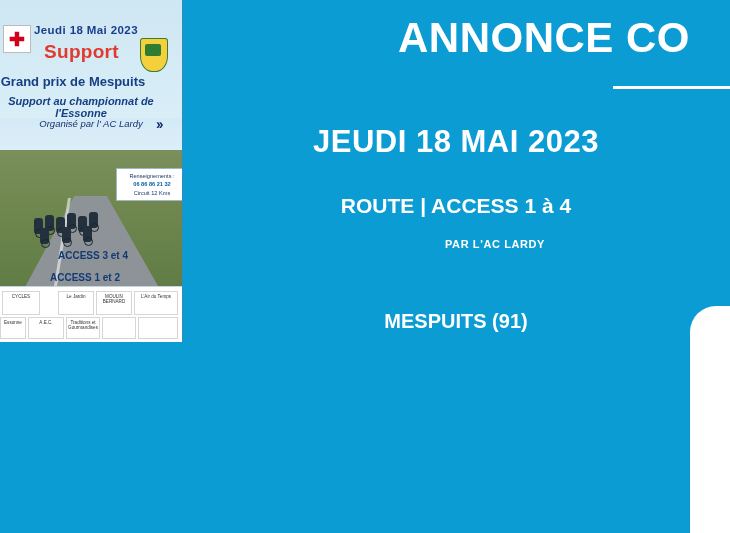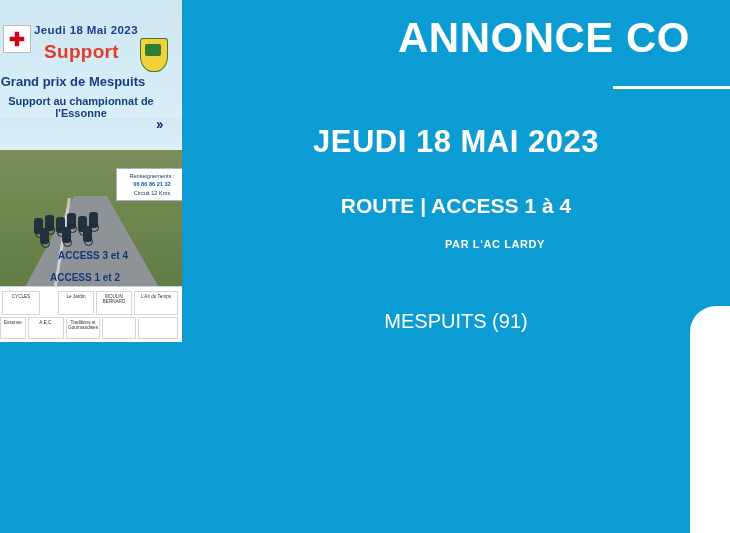--- a/index.html
+++ b/index.html
@@ -117,20 +117,21 @@
   }
   .poster-sub2 {
     position: absolute;
     left: 0;
     top: 95px;
     width: 162px;
     text-align: center;
     color: #163f84;
     font-weight: bold;
     font-size: 11px;
+    font-style: italic;
   }
   .poster-organiser {
     position: absolute;
     left: 0;
     top: 118px;
     width: 182px;
     text-align: center;
     color: #1b2f6e;
     font-size: 9.5px;
     font-style: italic;
@@ -293,21 +294,21 @@
     padding-left: 39px;
   }
   #event-support {
     top: 268px;
     font-size: 17.5px;
     font-weight: bold;
   }
   #event-place {
     top: 310px;
     font-size: 20px;
-    font-weight: normal;
+    font-weight: bold;
   }
 
   
   #corner-shape {
     position: absolute;
     right: 0;
     top: 306px;
     width: 40px;
     height: 227px;
     background: #ffffff;
@@ -326,20 +327,21 @@
     <div class="poster-logo">
       <span class="cross">✚</span>
     </div>
 
     <div class="poster-date">Jeudi 18 Mai 2023</div>
     <div class="poster-title">Support</div>
     <div class="poster-blason"></div>
 
     <div class="poster-sub1">Grand prix de Mespuits</div>
     <div class="poster-sub2">Support au championnat de l'Essonne</div>
+    <div class="poster-organiser">Organisé par l' AC Lardy</div>
     <div class="poster-arrows">››</div>
 
     <div class="poster-field"></div>
     <div class="poster-road"></div>
     <div class="poster-road-line"></div>
 
     <div class="riders">
       <div class="rider" style="left:6px;  top:22px;"></div>
       <div class="rider" style="left:17px; top:19px;"></div>
       <div class="rider" style="left:28px; top:21px;"></div>

